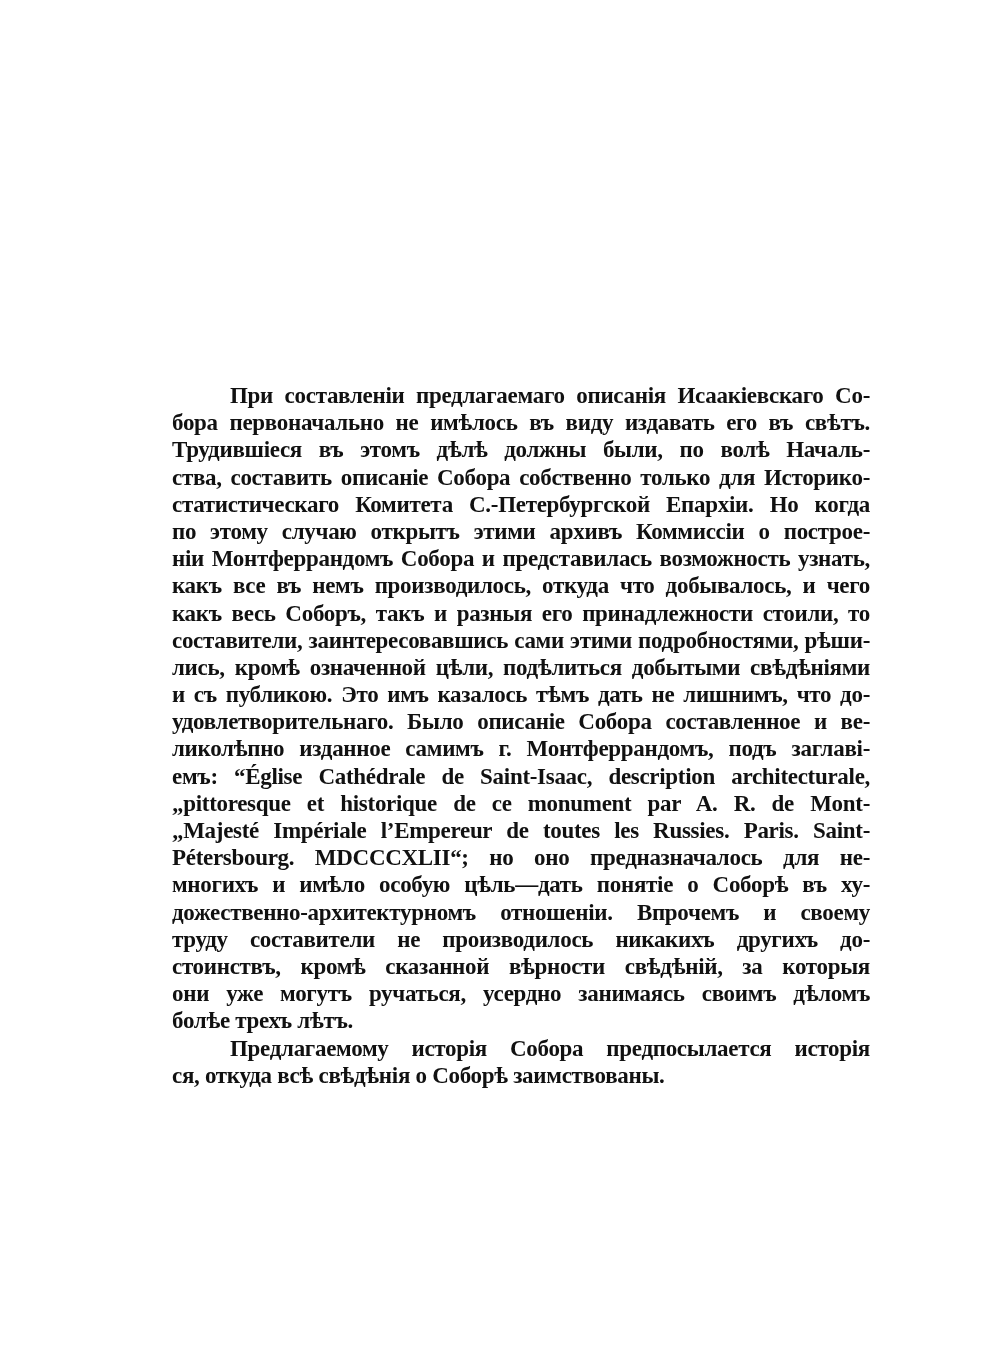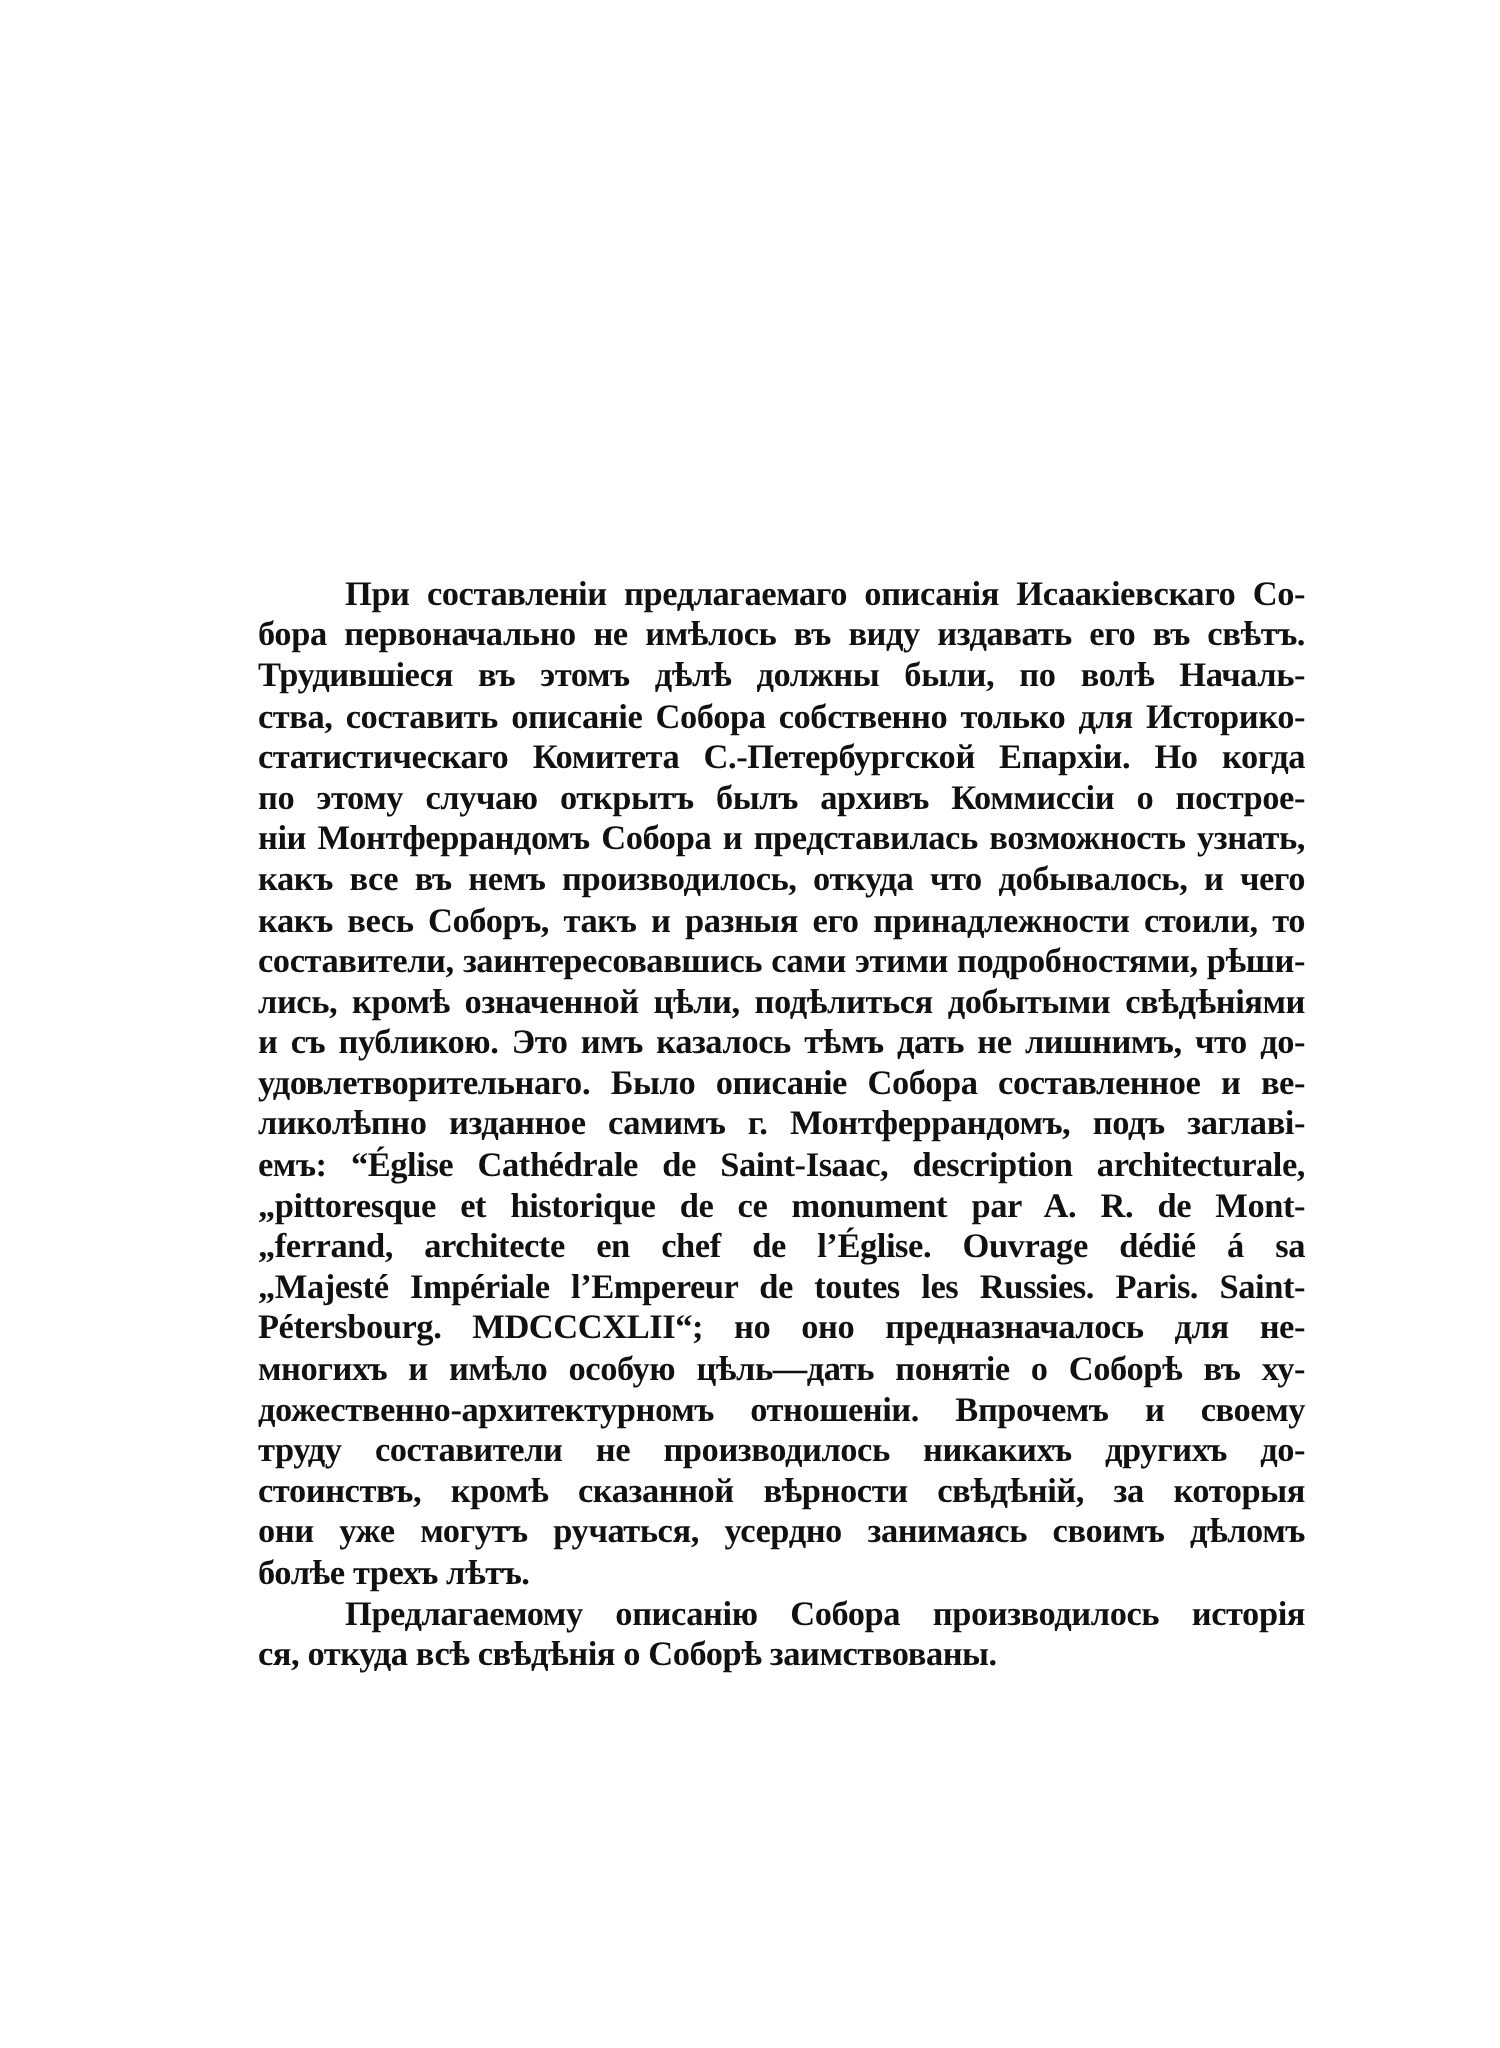--- a/index.html
+++ b/index.html
@@ -55,41 +55,40 @@
 
 <div class="page">
   <div class="text-block">
 
     <div class="paragraph">
       <span class="line indent">При составленіи предлагаемаго описанія Исаакіевскаго Со-</span>
       <span class="line">бора первоначально не имѣлось въ виду издавать его въ свѣтъ.</span>
       <span class="line">Трудившіеся въ этомъ дѣлѣ должны были, по волѣ Началь-</span>
       <span class="line">ства, составить описаніе Собора собственно только для Историко-</span>
       <span class="line">статистическаго Комитета С.-Петербургской Епархіи. Но когда</span>
-      <span class="line">по этому случаю открытъ былъ архивъ Коммиссіи о построе-</span>
+      <span class="line">по этому случаю открытъ этими архивъ Коммиссіи о построе-</span>
       <span class="line">ніи Монтферрандомъ Собора и представилась возможность узнать,</span>
       <span class="line">какъ все въ немъ производилось, откуда что добывалось, и чего</span>
       <span class="line">какъ весь Соборъ, такъ и разныя его принадлежности стоили, то</span>
       <span class="line">составители, заинтересовавшись сами этими подробностями, рѣши-</span>
       <span class="line">лись, кромѣ означенной цѣли, подѣлиться добытыми свѣдѣніями</span>
       <span class="line">и съ публикою. Это имъ казалось тѣмъ дать не лишнимъ, что до-</span>
       <span class="line">удовлетворительнаго. Было описаніе Собора составленное и ве-</span>
       <span class="line">ликолѣпно изданное самимъ г. Монтферрандомъ, подъ заглаві-</span>
       <span class="line">емъ: “Église Cathédrale de Saint-Isaac, description architecturale,</span>
       <span class="line">„pittoresque et historique de ce monument par A. R. de Mont-</span>
-      <span class="line">„ferrand, architecte en chef de l’Église. Ouvrage dédié á sa</span>
       <span class="line">„Majesté Impériale l’Empereur de toutes les Russies. Paris. Saint-</span>
       <span class="line">Pétersbourg. MDCCCXLII“; но оно предназначалось для не-</span>
       <span class="line">многихъ и имѣло особую цѣль—дать понятіе о Соборѣ въ ху-</span>
       <span class="line">дожественно-архитектурномъ отношеніи. Впрочемъ и своему</span>
       <span class="line">труду составители не производилось никакихъ другихъ до-</span>
       <span class="line">стоинствъ, кромѣ сказанной вѣрности свѣдѣній, за которыя</span>
       <span class="line">они уже могутъ ручаться, усердно занимаясь своимъ дѣломъ</span>
       <span class="line last">болѣе трехъ лѣтъ.</span>
     </div>
 
     <div class="paragraph">
-      <span class="line indent">Предлагаемому описанію Собора производилось исторія</span>
+      <span class="line indent">Предлагаемому исторія Собора предпосылается исторія</span>
       <span class="line last">ся, откуда всѣ свѣдѣнія о Соборѣ заимствованы.</span>
     </div>
 
   </div>
 </div>
 
 </body></html>

